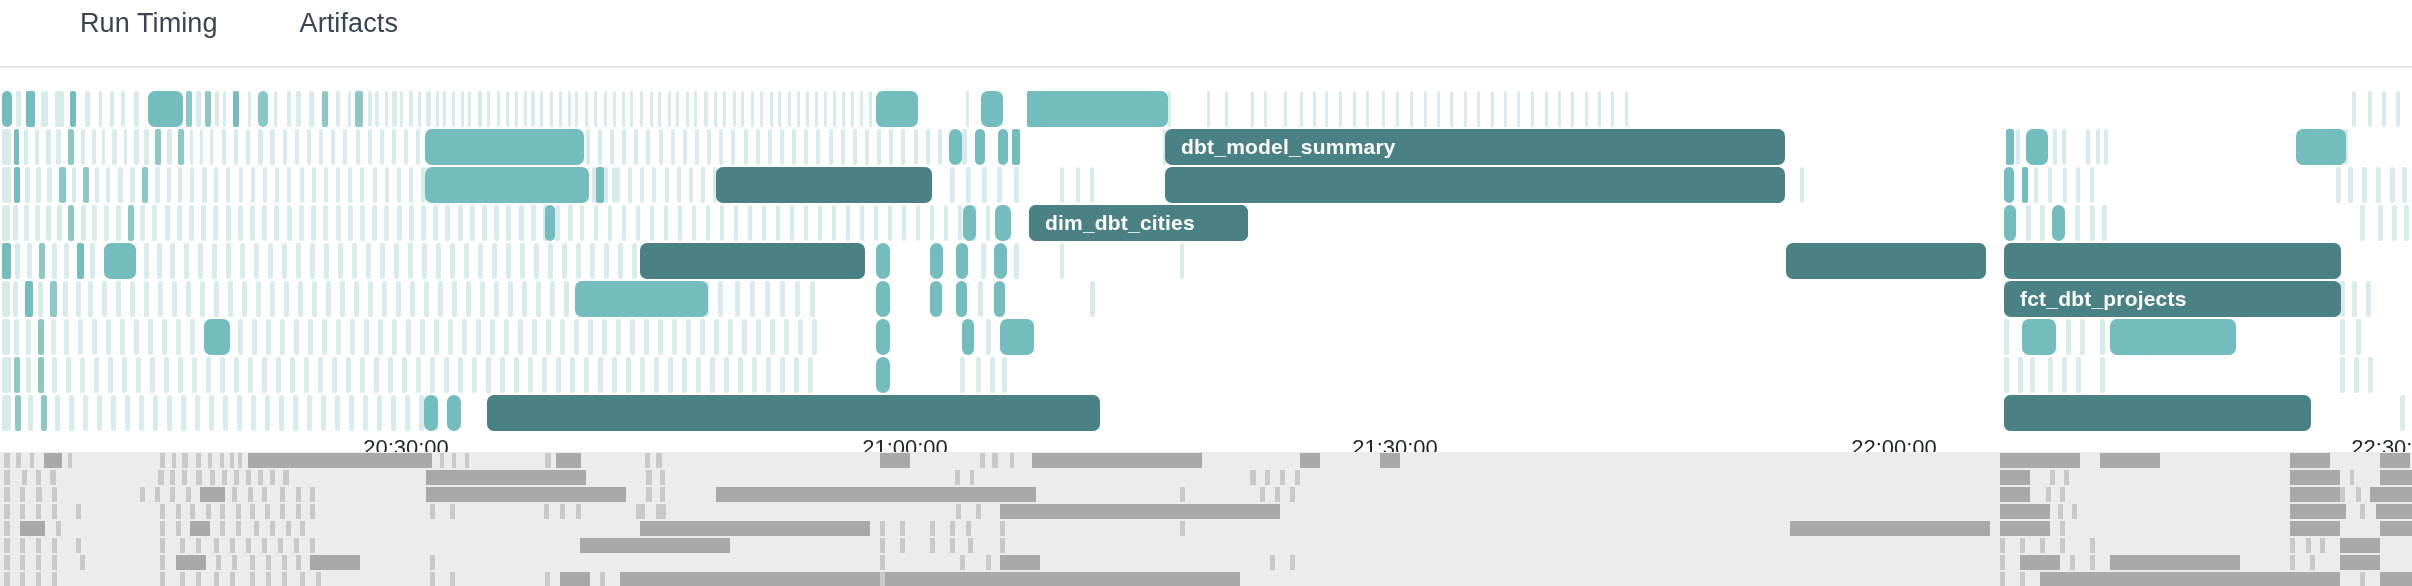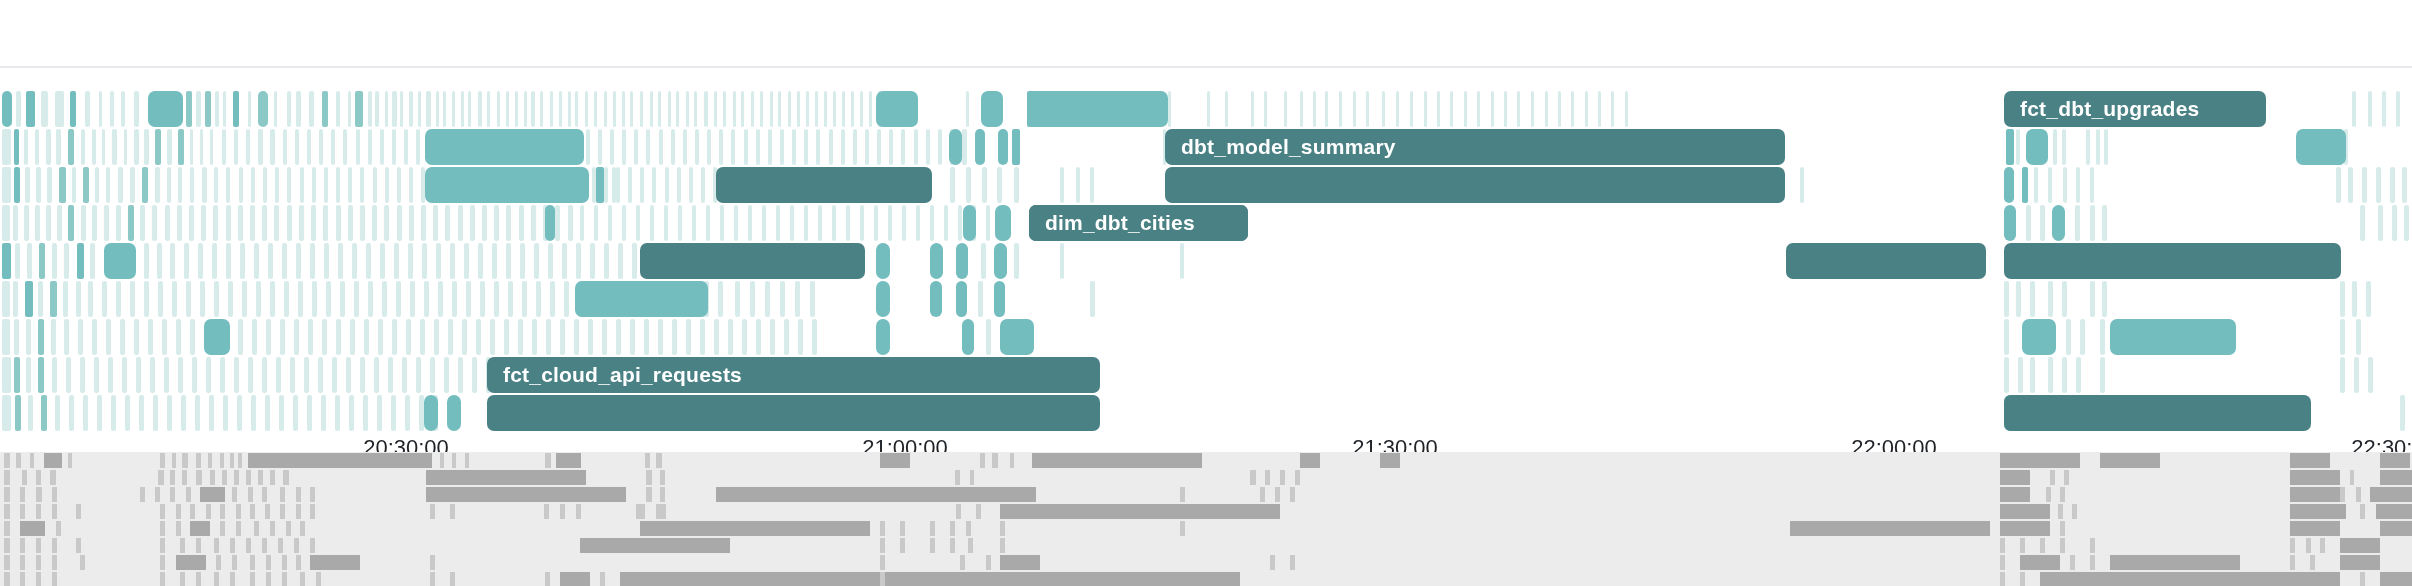--- a/index.html
+++ b/index.html
@@ -92,20 +92,22 @@
   }
   .mbar { position: absolute; background: #a9a9a9; }
   .mbar.faint { background: #c9c9c9; }
 </style>
 </head>
 <body>
 
 <div id="app">
 
   <div class="tabbar" id="tabbar">
+      <div class="tab">Run Timing</div>
+      <div class="tab">Artifacts</div>
     </div>
 
   <div class="gantt" id="gantt">
       <div class="bar light" style="left: 2px; top: 1px; width: 10px; height: 36px;"></div>
       <div class="bar pale" style="left: 16px; top: 1px; width: 5px; height: 36px; border-radius: 2px;"></div>
       <div class="bar light" style="left: 26px; top: 1px; width: 9px; height: 36px; border-radius: 2px;"></div>
       <div class="bar pale" style="left: 41px; top: 1px; width: 7px; height: 36px; border-radius: 2px;"></div>
       <div class="bar pale" style="left: 55px; top: 1px; width: 9px; height: 36px; border-radius: 2px;"></div>
       <div class="bar light" style="left: 70px; top: 1px; width: 6px; height: 36px; border-radius: 2px;"></div>
       <div class="bar pale" style="left: 85px; top: 1px; width: 5px; height: 36px; border-radius: 2px;"></div>
@@ -888,31 +890,28 @@
       <div class="bar light" style="left: 447px; top: 305px; width: 14px; height: 36px;"></div>
       <div class="bar light" style="left: 424px; top: 305px; width: 14px; height: 36px;"></div>
       <div class="bar dark" style="left: 487px; top: 305px; width: 613px; height: 36px;"></div>
       <div class="bar light" style="left: 2004px; top: 305px; width: 12px; height: 36px;"></div>
       <div class="bar light" style="left: 2040px; top: 305px; width: 12px; height: 36px;"></div>
       <div class="bar pale" style="left: 2060px; top: 305px; width: 5px; height: 36px; border-radius: 2px;"></div>
       <div class="bar pale" style="left: 2078px; top: 305px; width: 5px; height: 36px; border-radius: 2px;"></div>
       <div class="bar pale" style="left: 2090px; top: 305px; width: 5px; height: 36px; border-radius: 2px;"></div>
       <div class="bar dark" style="left: 2004px; top: 305px; width: 307px; height: 36px;"></div>
       <div class="bar pale" style="left: 2400px; top: 305px; width: 5px; height: 36px; border-radius: 2px;"></div>
-      <div class="bar dark" style="left: 487px; top: 267px; width: 613px; height: 36px; z-index: 5;">
-        <span class="bar-label">fct_cloud_api_requests</span>
-      </div>
       <div class="bar dark" style="left: 1029px; top: 115px; width: 219px; height: 36px; z-index: 5;">
         <span class="bar-label">dim_dbt_cities</span>
       </div>
       <div class="bar dark" style="left: 1165px; top: 39px; width: 620px; height: 36px; z-index: 5;">
         <span class="bar-label">dbt_model_summary</span>
       </div>
-      <div class="bar dark" style="left: 2004px; top: 1px; width: 262px; height: 36px; z-index: 5;">
-        <span class="bar-label">fct_dbt_upgrades</span>
+      <div class="bar dark" style="left: 2004px; top: 191px; width: 337px; height: 36px; z-index: 5;">
+        <span class="bar-label">fct_dbt_projects</span>
       </div>
     </div>
 
   <div class="axis" id="axis">
       <div class="axis-tick" style="left: 406px;">20:30:00</div>
       <div class="axis-tick" style="left: 905px;">21:00:00</div>
       <div class="axis-tick" style="left: 1395px;">21:30:00</div>
       <div class="axis-tick" style="left: 1894px;">22:00:00</div>
       <div class="axis-tick" style="left: 2388px;">22:30:0</div>
     </div>

